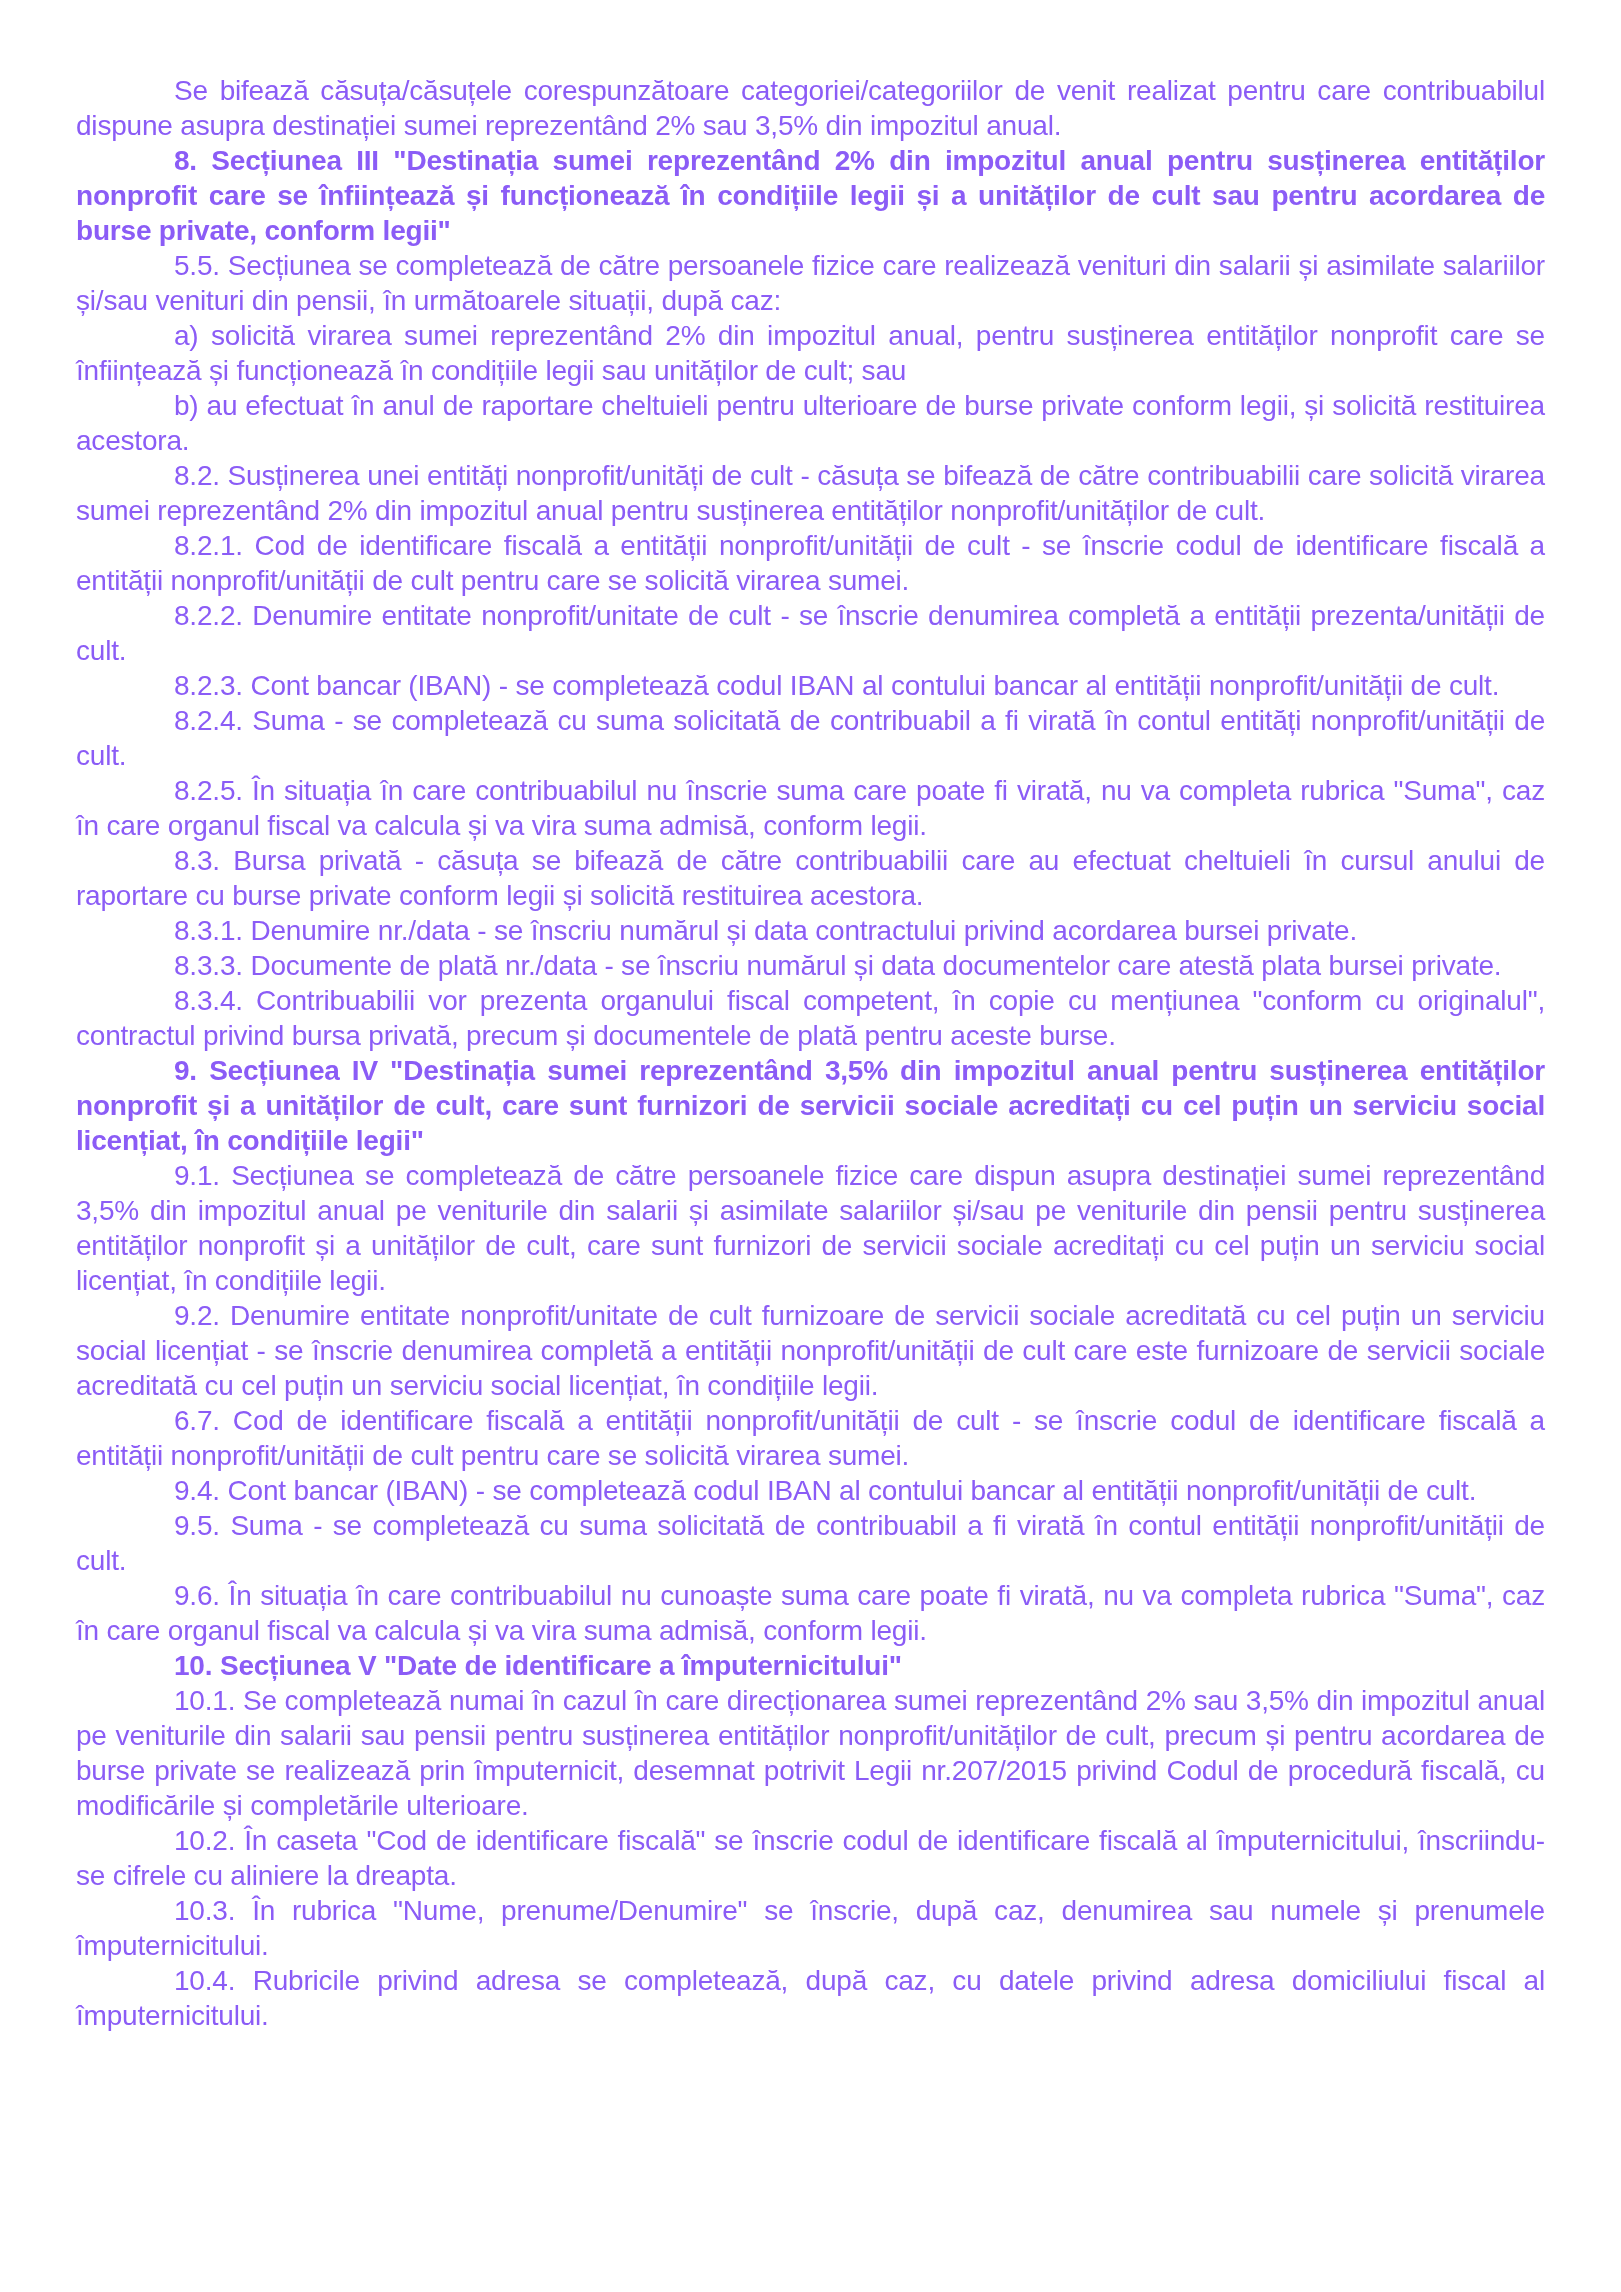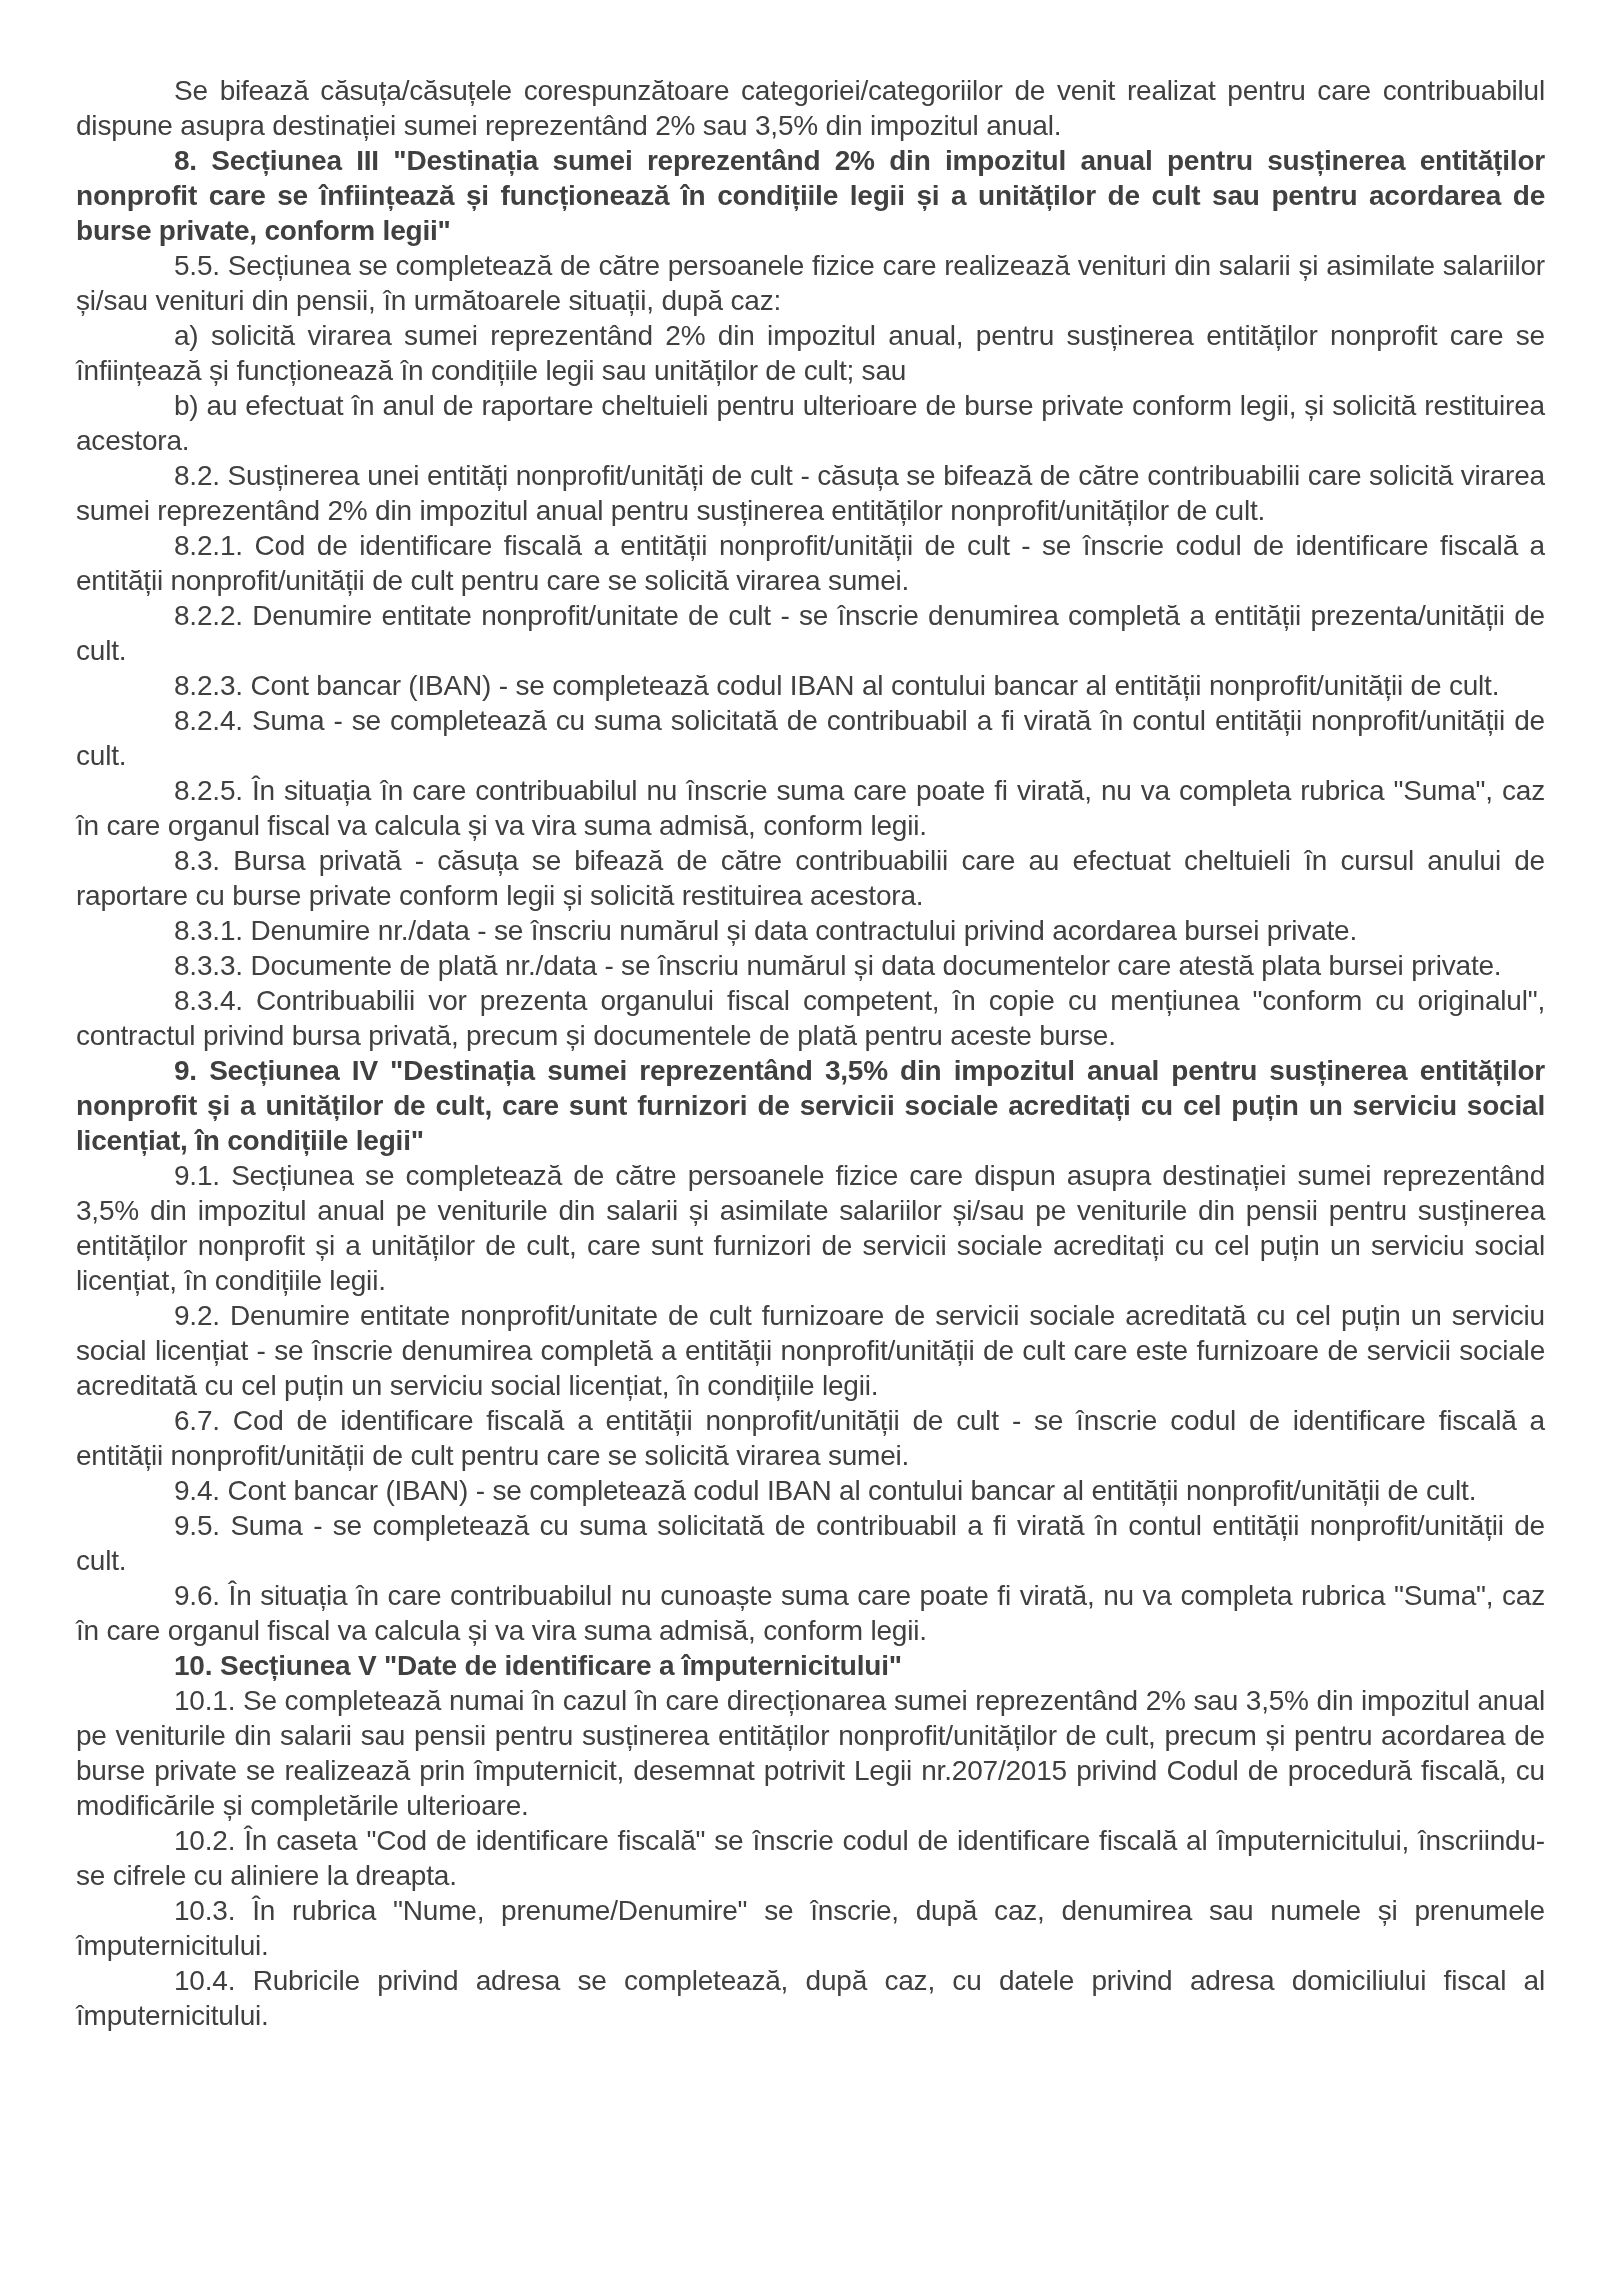--- a/index.html
+++ b/index.html
@@ -23,41 +23,41 @@
     font-family: "Liberation Sans", "DejaVu Sans", sans-serif;
     font-size: 28px;
     line-height: 35px;
     letter-spacing: -0.2px;
   }
   p.para {
     margin: 0;
     padding: 0;
     text-align: justify;
     text-indent: 98px;
-    color: #404040;
+    color: #8b5cf6;
   }
   p.para.bold {
     font-weight: bold;
   }
 </style>
 </head>
 <body>
 
 <div class="page">
   <div class="content">
       <p class="para">Se bifează căsuța/căsuțele corespunzătoare categoriei/categoriilor de venit realizat pentru care contribuabilul dispune asupra destinației sumei reprezentând 2% sau 3,5% din impozitul anual.</p>
       <p class="para bold">8. Secțiunea III "Destinația sumei reprezentând 2% din impozitul anual pentru susținerea entităților nonprofit care se înființează și funcționează în condițiile legii și a unităților de cult sau pentru acordarea de burse private, conform legii"</p>
       <p class="para">5.5. Secțiunea se completează de către persoanele fizice care realizează venituri din salarii și asimilate salariilor și/sau venituri din pensii, în următoarele situații, după caz:</p>
       <p class="para">a) solicită virarea sumei reprezentând 2% din impozitul anual, pentru susținerea entităților nonprofit care se înființează și funcționează în condițiile legii sau unităților de cult; sau</p>
       <p class="para">b) au efectuat în anul de raportare cheltuieli pentru ulterioare de burse private conform legii, și solicită restituirea acestora.</p>
       <p class="para">8.2. Susținerea unei entități nonprofit/unități de cult - căsuța se bifează de către contribuabilii care solicită virarea sumei reprezentând 2% din impozitul anual pentru susținerea entităților nonprofit/unităților de cult.</p>
       <p class="para">8.2.1. Cod de identificare fiscală a entității nonprofit/unității de cult - se înscrie codul de identificare fiscală a entității nonprofit/unității de cult pentru care se solicită virarea sumei.</p>
       <p class="para">8.2.2. Denumire entitate nonprofit/unitate de cult - se înscrie denumirea completă a entității prezenta/unității de cult.</p>
       <p class="para">8.2.3. Cont bancar (IBAN) - se completează codul IBAN al contului bancar al entității nonprofit/unității de cult.</p>
-      <p class="para">8.2.4. Suma - se completează cu suma solicitată de contribuabil a fi virată în contul entității nonprofit/unității de cult.</p>
+      <p class="para">8.2.4. Suma - se completează cu suma solicitată de contribuabil a fi virată în contul entități nonprofit/unității de cult.</p>
       <p class="para">8.2.5. În situația în care contribuabilul nu înscrie suma care poate fi virată, nu va completa rubrica "Suma", caz în care organul fiscal va calcula și va vira suma admisă, conform legii.</p>
       <p class="para">8.3. Bursa privată - căsuța se bifează de către contribuabilii care au efectuat cheltuieli în cursul anului de raportare cu burse private conform legii și solicită restituirea acestora.</p>
       <p class="para">8.3.1. Denumire nr./data - se înscriu numărul și data contractului privind acordarea bursei private.</p>
       <p class="para">8.3.3. Documente de plată nr./data - se înscriu numărul și data documentelor care atestă plata bursei private.</p>
       <p class="para">8.3.4. Contribuabilii vor prezenta organului fiscal competent, în copie cu mențiunea "conform cu originalul", contractul privind bursa privată, precum și documentele de plată pentru aceste burse.</p>
       <p class="para bold">9. Secțiunea IV "Destinația sumei reprezentând 3,5% din impozitul anual pentru susținerea entităților nonprofit și a unităților de cult, care sunt furnizori de servicii sociale acreditați cu cel puțin un serviciu social licențiat, în condițiile legii"</p>
       <p class="para">9.1. Secțiunea se completează de către persoanele fizice care dispun asupra destinației sumei reprezentând 3,5% din impozitul anual pe veniturile din salarii și asimilate salariilor și/sau pe veniturile din pensii pentru susținerea entităților nonprofit și a unităților de cult, care sunt furnizori de servicii sociale acreditați cu cel puțin un serviciu social licențiat, în condițiile legii.</p>
       <p class="para">9.2. Denumire entitate nonprofit/unitate de cult furnizoare de servicii sociale acreditată cu cel puțin un serviciu social licențiat - se înscrie denumirea completă a entității nonprofit/unității de cult care este furnizoare de servicii sociale acreditată cu cel puțin un serviciu social licențiat, în condițiile legii.</p>
       <p class="para">6.7. Cod de identificare fiscală a entității nonprofit/unității de cult - se înscrie codul de identificare fiscală a entității nonprofit/unității de cult pentru care se solicită virarea sumei.</p>
       <p class="para">9.4. Cont bancar (IBAN) - se completează codul IBAN al contului bancar al entității nonprofit/unității de cult.</p>

